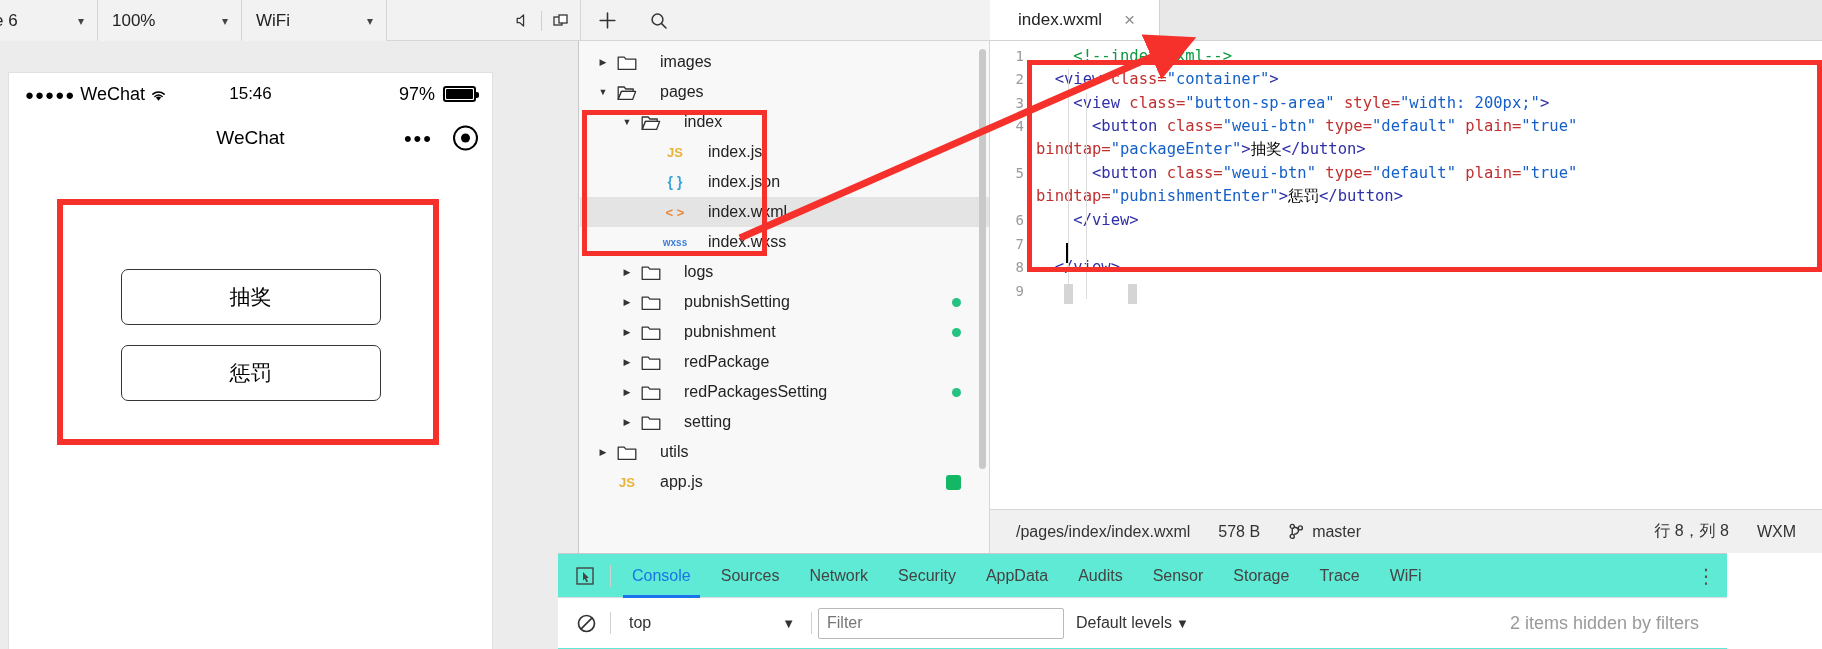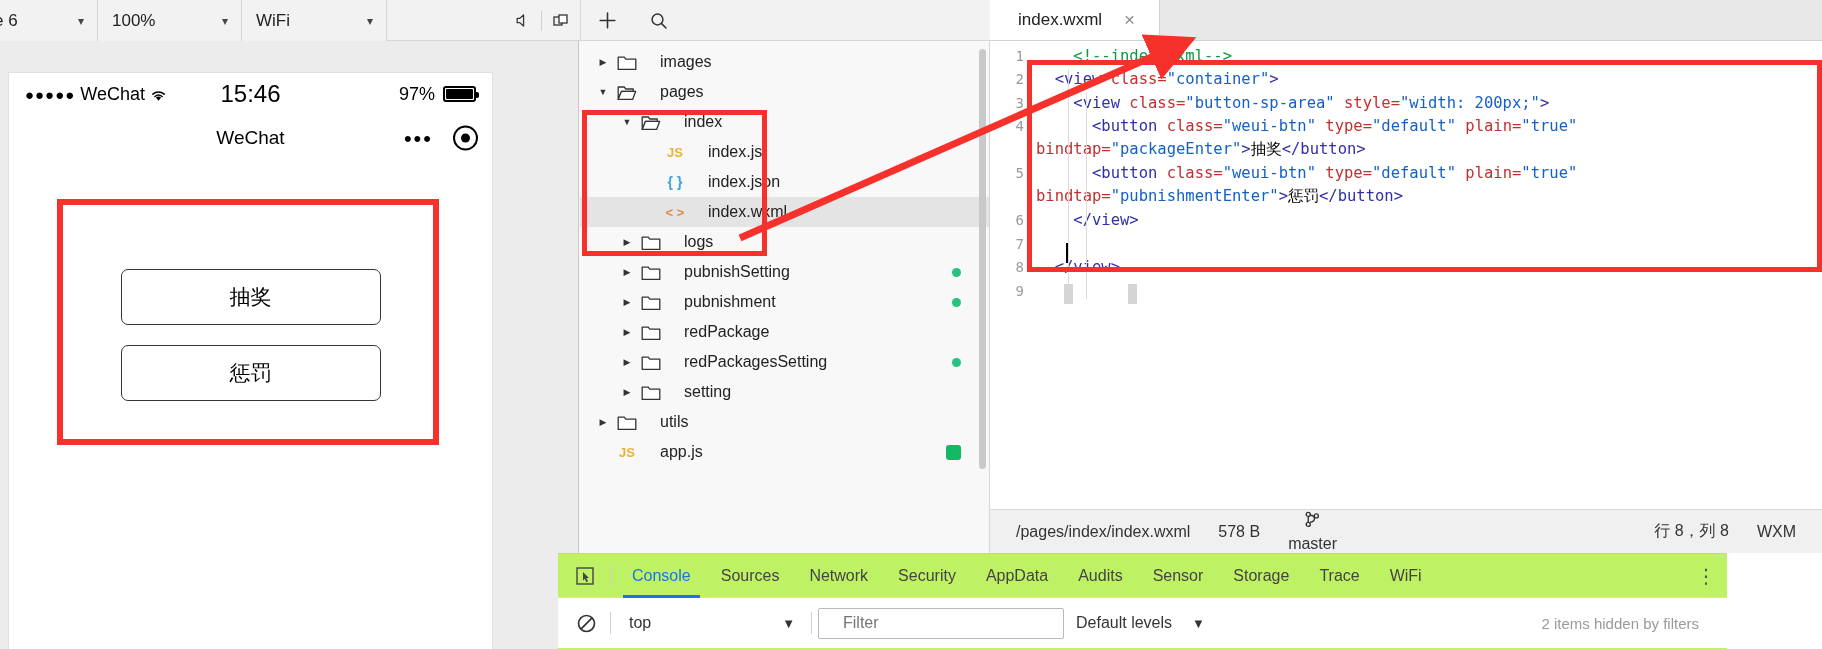--- a/index.html
+++ b/index.html
@@ -59,21 +59,21 @@
     border-bottom: none;
   }
   .status-bar {
     height: 42px; display: flex; align-items: center;
     padding: 0 16px; font-size: 18px; color: #000;
     justify-content: space-between;
   }
   .sb-left { display: flex; align-items: center; gap: 5px; }
   .sb-dots { letter-spacing: 1px; font-size: 15px; }
   .sb-carrier { font-size: 18px; }
-  .sb-time { font-size: 24px; font-weight: 500; position:absolute; left:0; right:0; text-align:center; pointer-events:none;}
+  .sb-time { font-size: 17px; font-weight: 500; position:absolute; left:0; right:0; text-align:center; pointer-events:none;}
   .sb-right { display: flex; align-items: center; gap: 8px; }
   .battery-shell {
     width: 33px; height: 16px; border: 2px solid #000; border-radius: 3px;
     position: relative; display: flex; align-items: center;
   }
   .battery-shell::after {
     content: ""; position: absolute; right: -5px; top: 4px;
     width: 3px; height: 6px; background: #000; border-radius: 0 2px 2px 0;
   }
   .battery-fill { height: 10px; background: #000; margin: 0 1px; border-radius:1px; }
@@ -196,27 +196,27 @@
   }
   .sel-hl { position:absolute; background:#d5d5d5; }
 
   .editor-status {
     position: absolute; left: 0; bottom: 0; width: 832px; height: 44px;
     background: #f0f0f0; border-top: 1px solid #d8d8d8;
     display: flex; align-items: center; font-size: 16px; color: #333;
     padding: 0 12px;
   }
   .st-item { padding: 0 14px; white-space: nowrap; }
-  .st-git { display: flex; align-items: center; gap: 7px; flex-direction: column; }
+  .st-git { display: flex; align-items: center; gap: 7px; }
   .st-grow { flex: 1 1 auto; }
 
   
   .devtools {
     position: absolute; left: 558px; top: 553px; width: 1169px; height: 96px;
-    background: #bef264; border-top: 1px solid #c9c9c9;
+    background: #5eead4; border-top: 1px solid #c9c9c9;
   }
   .dt-tabs {
     height: 44px; display: flex; align-items: center;
     border-bottom: 1px solid #dcdcdc; padding-left: 8px; gap: 0;
   }
   .dt-inspect {
     width: 38px; height: 44px; display: flex; align-items: center; justify-content: center;
     cursor: pointer;
   }
   .dt-sep { width:1px; height:22px; background:#d0d0d0; margin: 0 6px; }
@@ -236,28 +236,28 @@
     background: #fff;
   }
   .dt-clear { width: 36px; display:flex; align-items:center; justify-content:center; cursor:pointer;}
   .dt-ctx {
     width: 188px; height: 30px; display: flex; align-items: center;
     justify-content: space-between; padding: 0 10px 0 12px;
     font-size: 16px; color: #333; cursor: pointer;
   }
   .dt-filter-input {
     width: 246px; height: 31px; border: 1px solid #b9b9b9; border-radius: 2px;
-    padding: 0 24px; font-size: 16px; color: #999; background: #fff;
+    padding: 0 8px; font-size: 16px; color: #999; background: #fff;
     font-family: "Liberation Sans", sans-serif;
   }
   .dt-levels {
     padding: 0 12px; font-size: 16px; color: #333; cursor: pointer;
-    display: flex; align-items: center; gap: 20px;
-  }
-  .dt-hidden-msg { margin-left: auto; font-size: 15px; color: #9a9a9a; padding-right: 18px; }
+    display: flex; align-items: center; gap: 4px;
+  }
+  .dt-hidden-msg { margin-left: auto; font-size: 18px; color: #9a9a9a; padding-right: 18px; }
 
   
   .arrow-svg { position: absolute; left: 0; top: 0; width: 1822px; height: 649px; pointer-events: none; z-index: 20; }
 </style>
 </head>
 <body>
 
 <div class="app">
 
   <div class="toolbar">
@@ -422,20 +422,27 @@
             <span class="ic-json">{ }</span>
           </span>
           <span class="fname">index.json</span>
         </div>
         <div class="tree-row selected" style="padding-left: 60px;">
           <span class="tw"></span>
           <span class="ficon">
             <span class="ic-wxml">&lt; &gt;</span>
           </span>
           <span class="fname">index.wxml</span>
+        </div>
+        <div class="tree-row" style="padding-left: 60px;">
+          <span class="tw"></span>
+          <span class="ficon">
+            <span class="ic-wxss">wxss</span>
+          </span>
+          <span class="fname">index.wxss</span>
         </div>
         <div class="tree-row" style="padding-left: 36px;">
           <span class="tw">▶</span>
           <span class="ficon">
             <svg width="20" height="17" viewBox="0 0 20 17">
               <path d="M1.2 3.2h6l1.6 2h10v10.2H1.2z" fill="#fff" stroke="#333" stroke-width="1.3" stroke-linejoin="round"></path>
             </svg>
           </span>
           <span class="fname">logs</span>
         </div>

